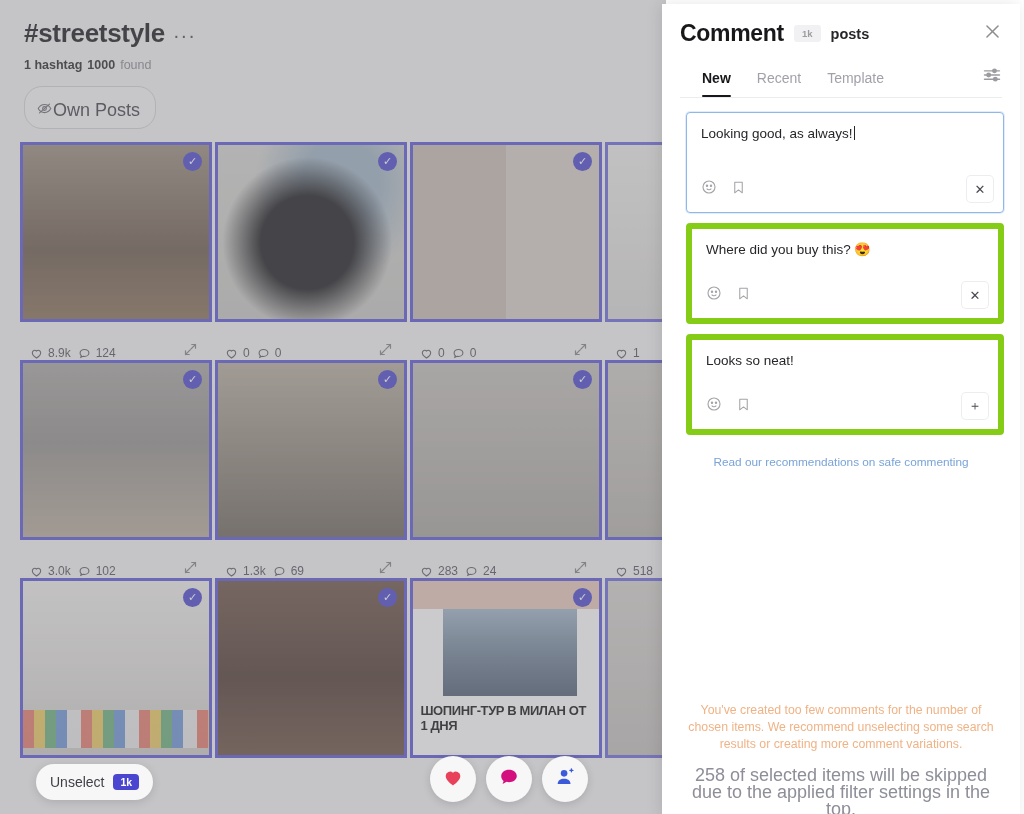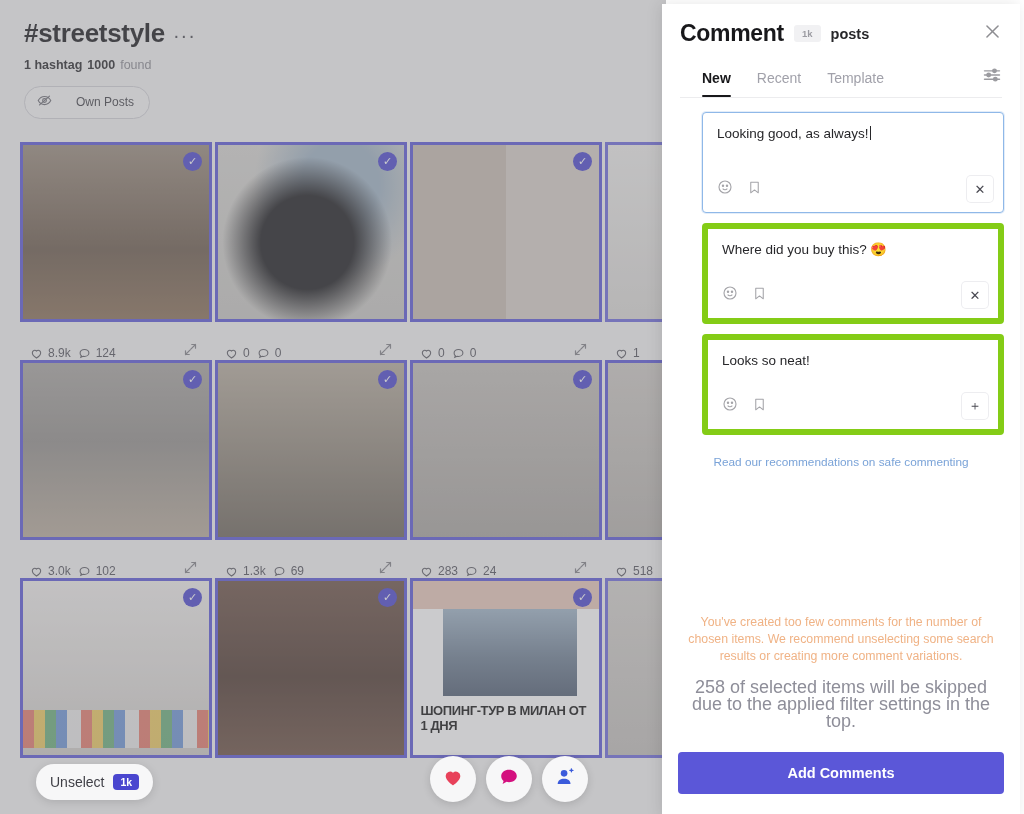--- a/index.html
+++ b/index.html
@@ -27,23 +27,23 @@
   .hashtag-row { display: flex; align-items: baseline; gap: 8px; }
   #hashtag-title {
     font-size: 26px; font-weight: bold; color: #18181b; letter-spacing: -0.3px;
   }
   #hashtag-more { font-size: 20px; color: #4b4b52; line-height: 14px; letter-spacing: 1px;}
   .meta-row { margin-top: 9px; font-size: 12.5px; display: flex; gap: 5px; align-items: baseline; }
   .meta-strong { color: #27272a; font-weight: bold; }
   .meta-soft { color: #8b8b92; }
   .chip-row { margin-top: 14px; }
   .chip {
-    display: inline-flex; align-items: center; gap: 24px;
+    display: inline-flex; align-items: center; gap: 1px;
     border: 1px solid #d3d3d8; border-radius: 18px;
-    padding: 6px 15px 7px 12px; font-size: 12px; color: #3f3f46;
+    padding: 13px 15px 7px 12px; font-size: 18px; color: #3f3f46;
     background: rgba(255,255,255,0.35);
   }
 
   
   #post-grid {
     position: absolute; left: 20px; top: 142px;
     width: 780px;
     display: grid; grid-template-columns: repeat(4, 192px);
     gap: 0 3px;
   }
@@ -118,21 +118,21 @@
     font-size: 14px; padding: 4px 0 10px 0; margin-right: 26px;
     color: #a1a1aa; cursor: pointer; position: relative;
   }
   .tab.active { color: #18181b; font-weight: bold; margin-left: 22px; }
   .tab.active::after {
     content: ""; position: absolute; left: 0; right: 0; bottom: -1px;
     height: 2.5px; background: #18181b; border-radius: 2px;
   }
   #tabs-filter { margin-left: auto; padding-bottom: 8px; cursor: pointer; opacity: .55; }
 
-  #cards { padding: 14px 16px 0 16px; margin-left: 24px; }
+  #cards { padding: 14px 16px 0 24px; }
   .cmt-card {
     background: #fff; border: 6px solid #84cc16; border-radius: 4px;
     margin-bottom: 10px; height: 101px; position: relative;
     display: flex; flex-direction: column;
   }
   .cmt-card.focused { border: 1.5px solid #8fb8e8; box-shadow: 0 0 0 1px rgba(143,184,232,.25); }
   .cmt-text {
     padding: 12px 14px 0 14px; font-size: 13.5px; color: #27272a; line-height: 18px;
   }
   .caret { display:inline-block; width:1px; height:14px; background:#27272a;
@@ -537,16 +537,15 @@
       <span id="hint-link">Read our recommendations on safe commenting</span>
     </div>
 
     <div id="panel-spacer"></div>
 
     <div id="warn-block">
       <div id="warn-orange">You've created too few comments for the number of chosen items. We recommend unselecting some search results or creating more comment variations.</div>
       <div id="warn-gray">258 of selected items will be skipped due to the applied filter settings in the top.</div>
     </div>
 
-    <button id="add-comments-btn">Add Comments</button>
   </div>
 
 </div>
 
 </body></html>

